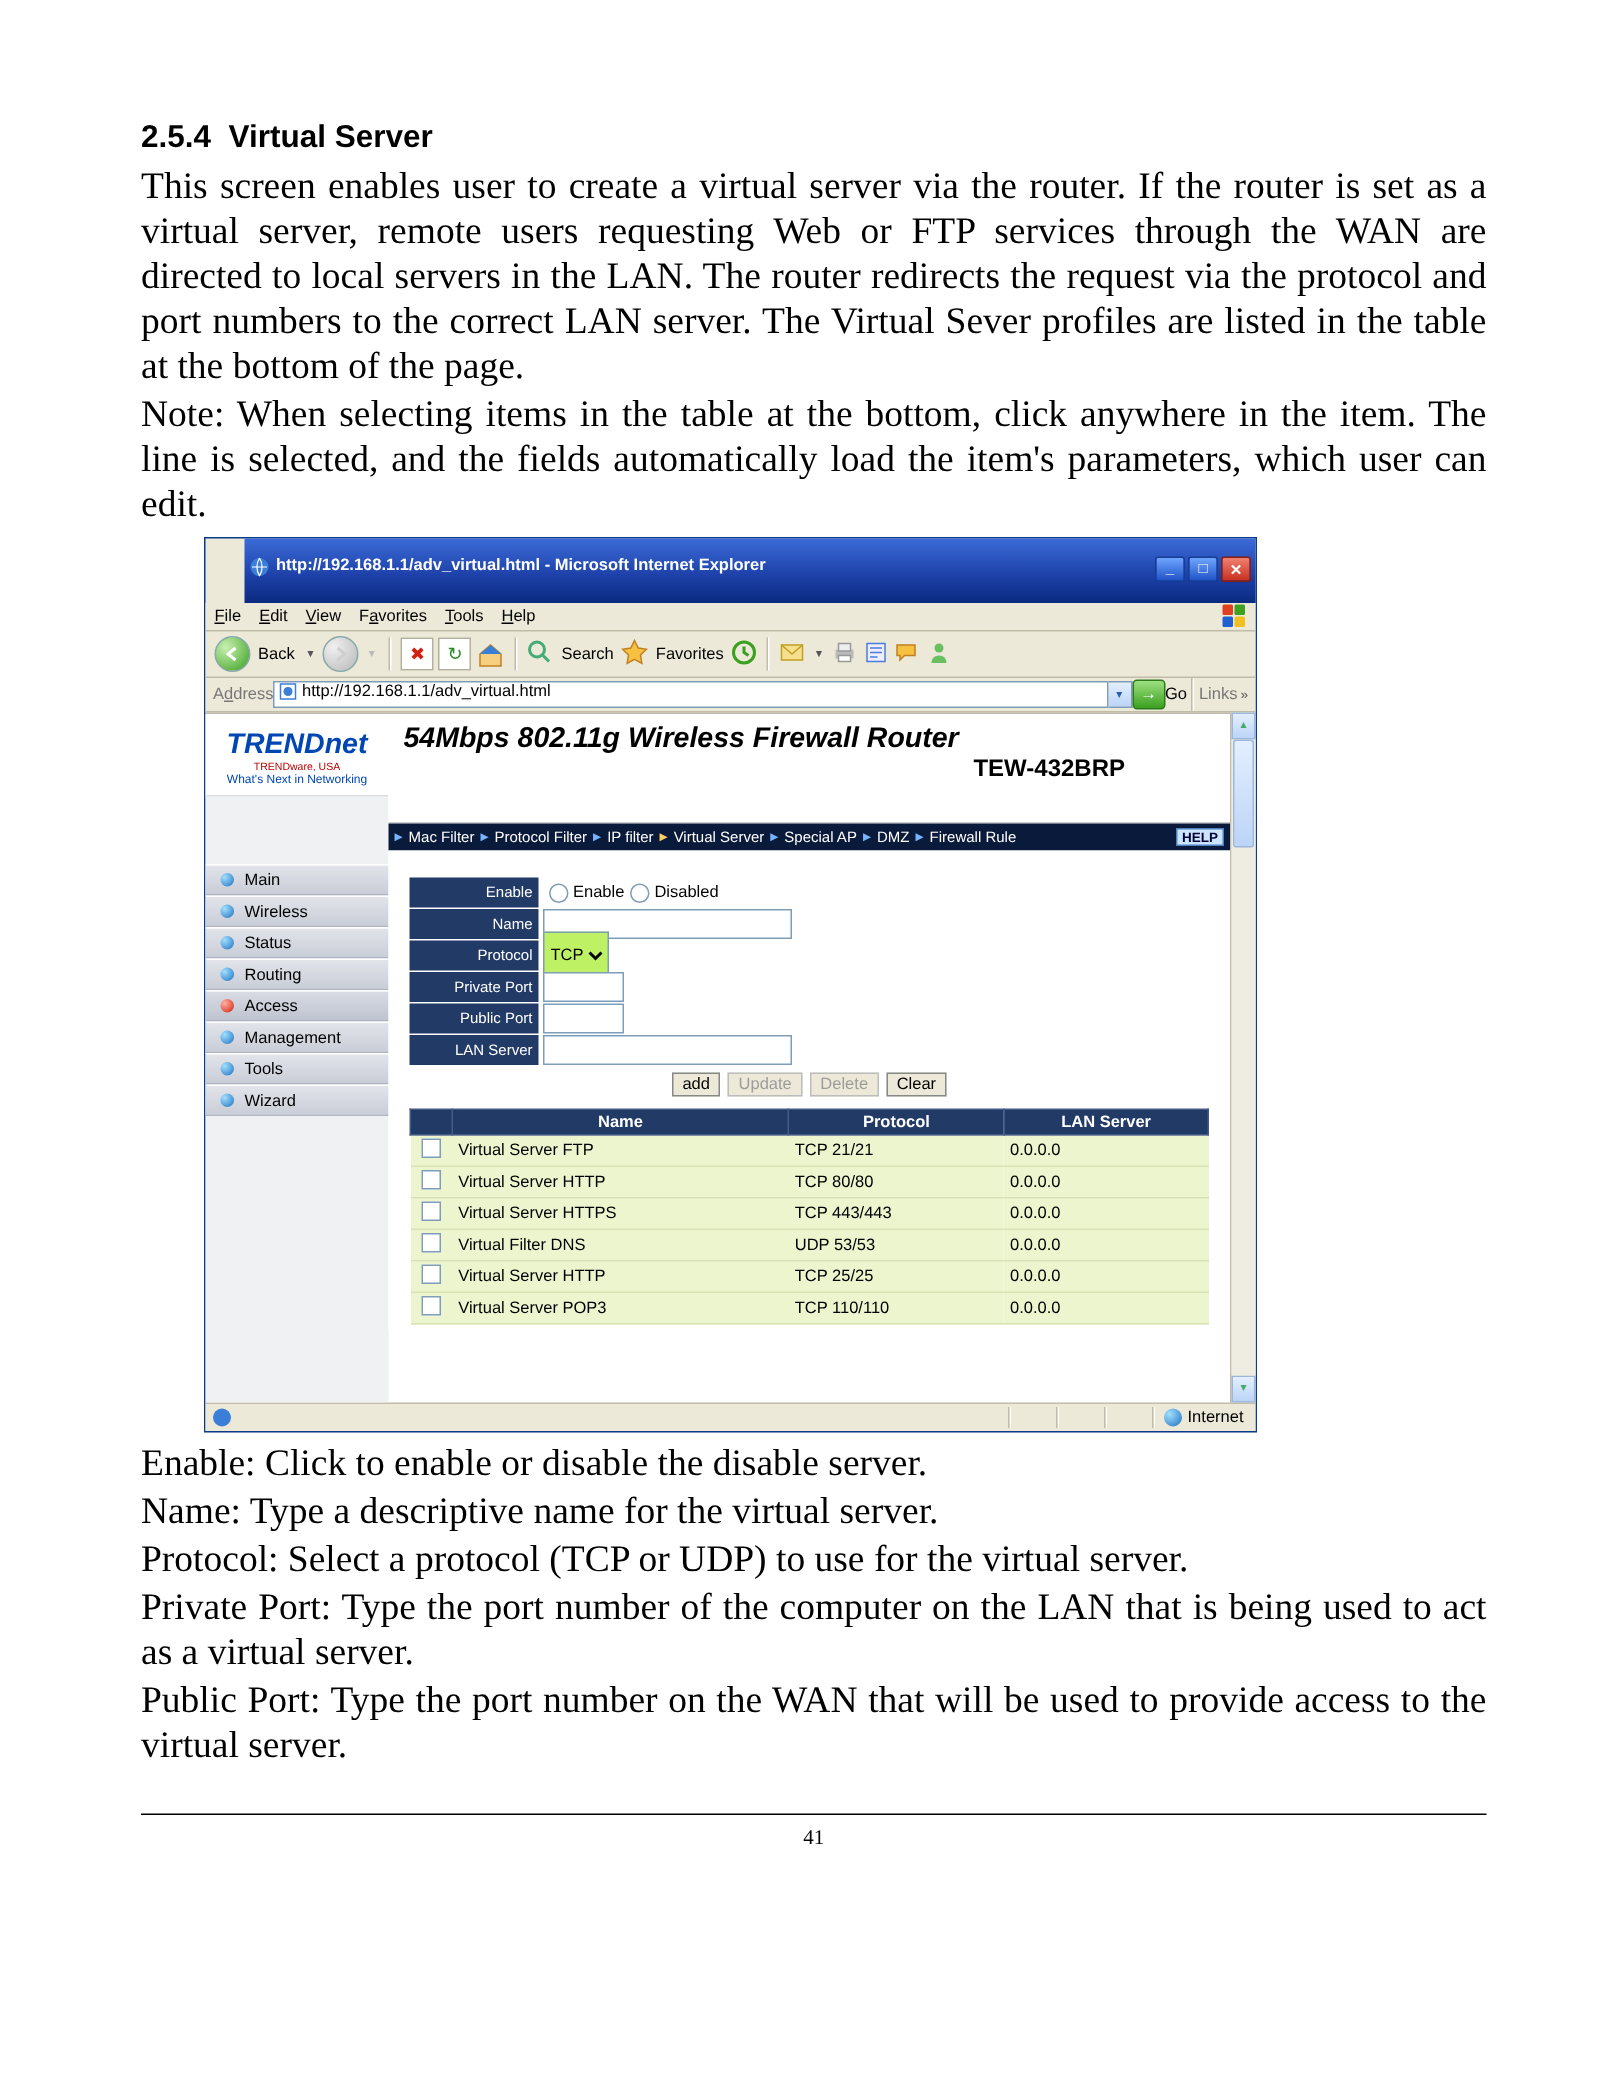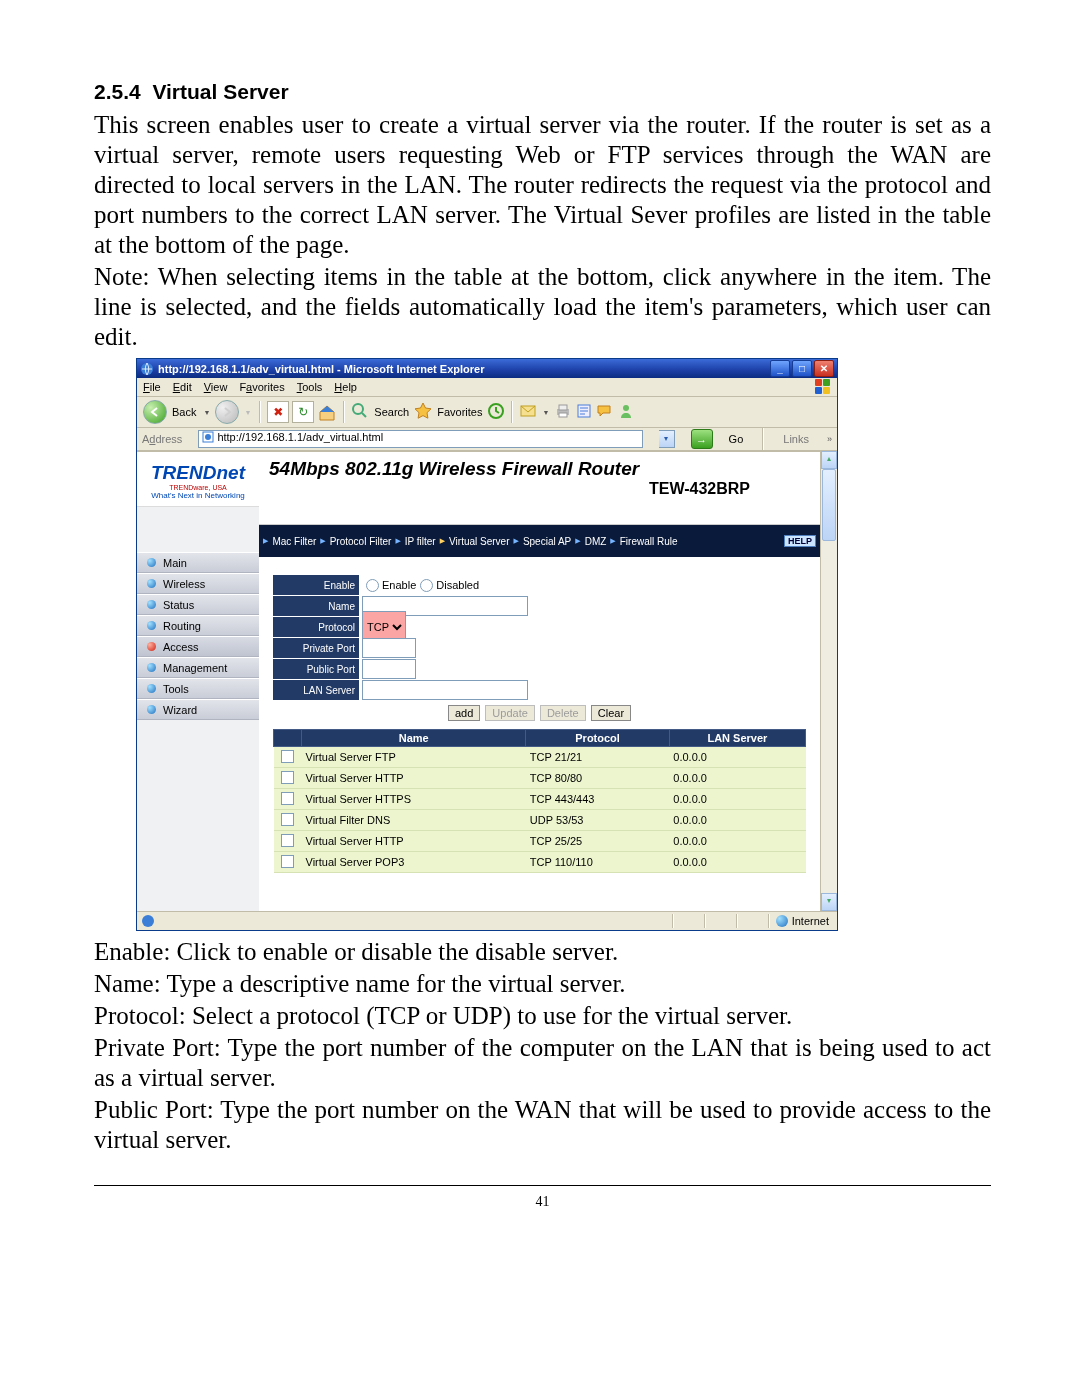--- a/index.html
+++ b/index.html
@@ -40,22 +40,22 @@
     font-size: 11px;
     border: 1px solid #0a3a8a;
     background: #ece9d8;
   }
 
   .titlebar {
     height: 19px;
     background: linear-gradient(#3b6bd8, #1c3fa6 60%, #0b2b80);
     color: #fff;
     display: flex;
-    align-items: center;
-    padding: 0 3px;
+    padding: 12px 3px;
+    margin-left: 26px;
   }
   .titlebar .ie-ico {
     width: 14px; height: 14px;
     margin-right: 4px;
     display:inline-block;
   }
   .title-text { font-weight: bold; font-size: 11px; }
   .winbtns { margin-left: auto; display: flex; gap: 2px; }
   .winbtn {
     width: 18px; height: 15px;
@@ -94,21 +94,21 @@
     border:1px solid #8aa;
   }
   .circ.green{ background: radial-gradient(circle at 30% 30%, #c8f0b0, #3aa020);}
   .circ.grey { background: radial-gradient(circle at 30% 30%, #f0f0f0, #b8b8b8);}
   .toolbar .lbl{ font-size:11px;margin:0 2px;}
   .tsep{width:0;height:22px;border-left:1px solid #c0bca8;border-right:1px solid #fff;margin:0 3px;}
   .sq{width:20px;height:20px;border:1px solid #b3b09c;background:#fff;display:flex;align-items:center;justify-content:center;font-size:12px;}
 
   .addrbar{
     height: 22px; background:#ece9d8; border-bottom:1px solid #c0bca8;
-    display:flex;align-items:center;padding:0 5px;gap:16px;
+    display:flex;align-items:center;padding:0 5px;gap:0;
   }
   .addrbar .lbl{color:#777;font-size:11px;}
   .addrinput{
     flex:1;height:16px;border:1px solid #7f9db9;background:#fff;
     display:flex;padding:0 3px;font-size:11px;color:#000;
     position:relative;
   }
   .addr-dd{width:15px;height:16px;border:1px solid #7f9db9;border-left:none;background:linear-gradient(#e3efff,#bcd4f6);font-size:8px;text-align:center;line-height:16px;color:#2a5db0;}
   .gobtn{width:20px;height:18px;background:linear-gradient(#9de080,#3aa020);border:1px solid #2d7a18;border-radius:3px;color:#fff;display:flex;align-items:center;justify-content:center;font-size:11px;font-weight:bold;}
 
@@ -136,31 +136,31 @@
     display:flex;align-items:center;padding-left:10px;font-size:11px;color:#000;
   }
   .navitem .dot{width:9px;height:9px;border-radius:50%;margin-right:7px;background:radial-gradient(circle at 30% 30%,#a0e0ff,#2070c0);}
   .navitem.active{background:linear-gradient(#d8dbe3,#bfc4d0);}
   .navitem.active .dot{background:radial-gradient(circle at 30% 30%,#ffb0a0,#d02010);}
 
   .rightcol{flex:1;display:flex;flex-direction:column;}
   .banner{height:60px;background:#fff;border-bottom:1px solid #ccc;padding:6px 10px;}
   .ban-line1{font-family:Arial;font-weight:bold;font-style:italic;font-size:19px;}
   .ban-line2{font-family:Arial;font-weight:bold;font-size:16px;text-align:right;padding-right:60px;}
-  .tabbar{height:32px;background:#0a1a3a;color:#fff;display:flex;align-items:center;font-size:10px;padding:0 4px;gap:4px;}
+  .tabbar{height:18px;background:#0a1a3a;color:#fff;display:flex;align-items:center;font-size:10px;padding:0 4px;gap:4px;}
   .tabbar .tri{color:#76b4ff;font-size:7px;}
   .tabbar .tri.y{color:#ffd060;}
   .tabbar .help{margin-left:auto;background:#cbe4ff;color:#003;border:1px solid #5080c0;padding:0 3px;font-weight:bold;font-size:9px;}
 
   .formarea{background:#fff;padding:18px 14px 4px 14px;}
   .frow{display:flex;height:20px;margin-bottom:1px;}
   .flabel{width:82px;background:#223a66;color:#fff;font-size:10px;text-align:right;padding-right:4px;display:flex;align-items:center;justify-content:flex-end;}
   .fval{flex:1;display:flex;align-items:center;padding-left:3px;}
   .tin{height:16px;border:1px solid #7f9db9;background:#fff;font-size:11px;}
-  .sel{height:33px;border:1px solid #7f9db9;background:#fca5a5;font-size:11px;}
+  .sel{height:33px;border:1px solid #7f9db9;background:#bef264;font-size:11px;}
   .radio{width:11px;height:11px;border:1px solid #7f9db9;border-radius:50%;background:#fff;margin:0 3px 0 4px;}
 
   .btnrow{text-align:center;padding:4px 0;}
   .btn{display:inline-block;border:1px solid #888;background:#ece9d8;font-size:11px;padding:1px 6px;margin:0 1px;}
   .btn.dis{color:#9c9c9c;border-color:#bdbdbd;}
 
   table.vs{width:100%;border-collapse:collapse;font-size:11px;margin-top:4px;}
   table.vs th{background:#223a66;color:#fff;font-weight:bold;font-size:11px;padding:2px 4px;border:1px solid #445a86;}
   table.vs td{background:#ecf5ce;border-bottom:1px solid #d7e2b4;padding:2px 4px;height:16px;}
   table.vs td.cb{width:20px;text-align:center;}

